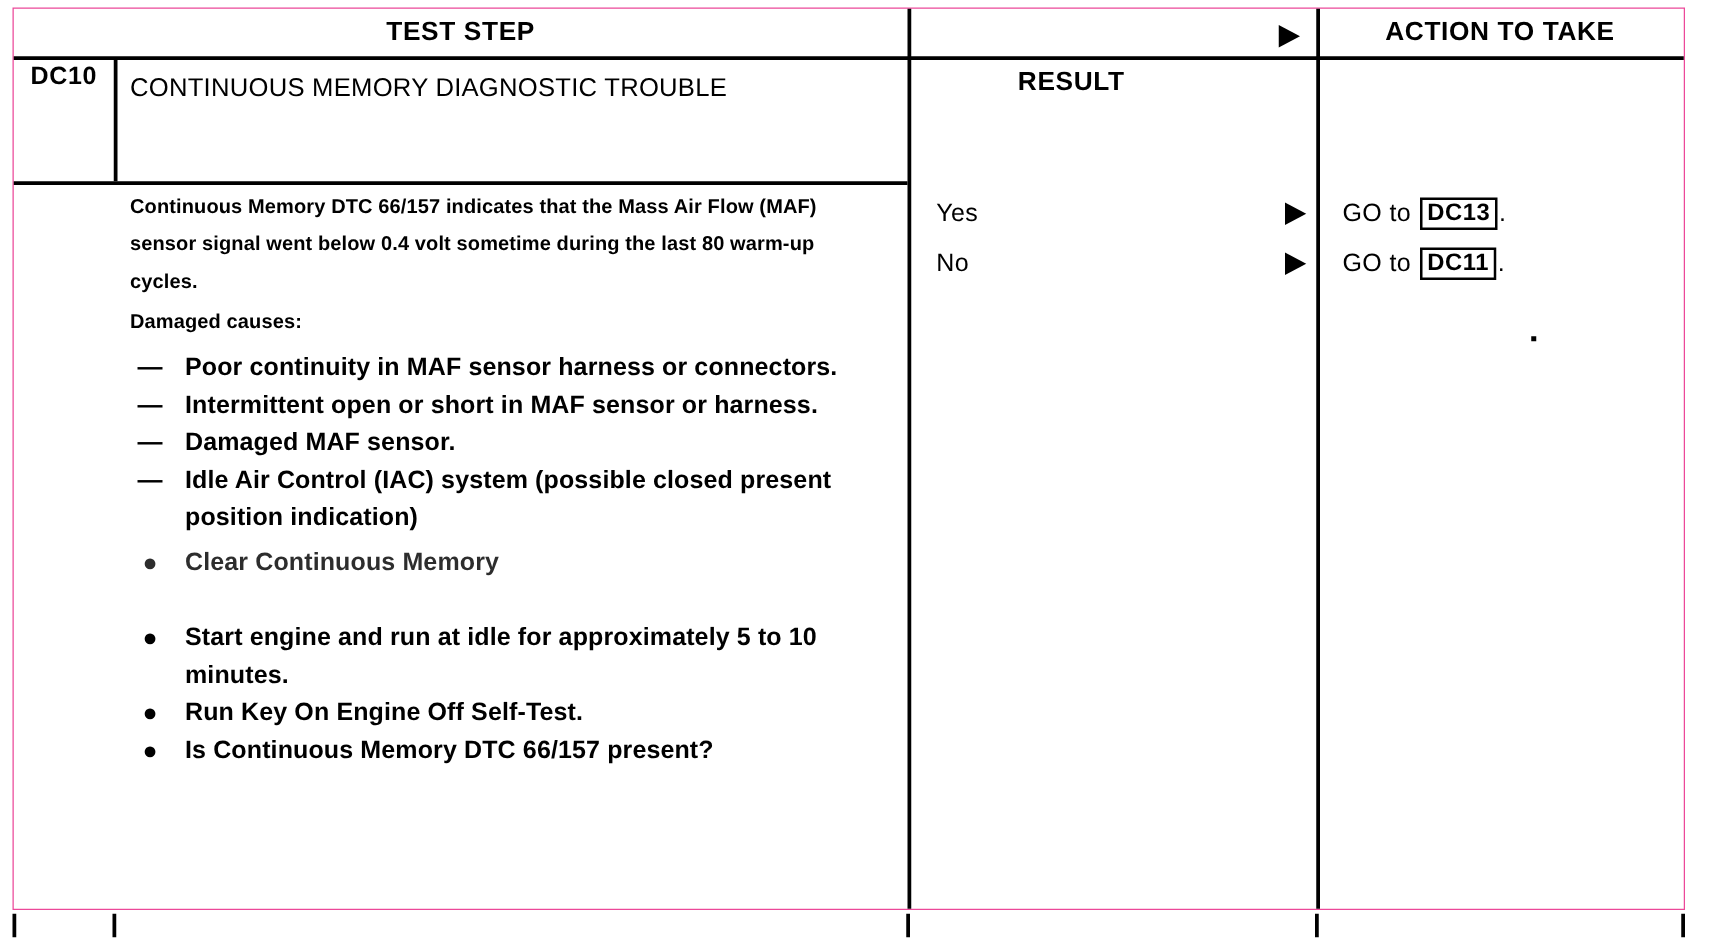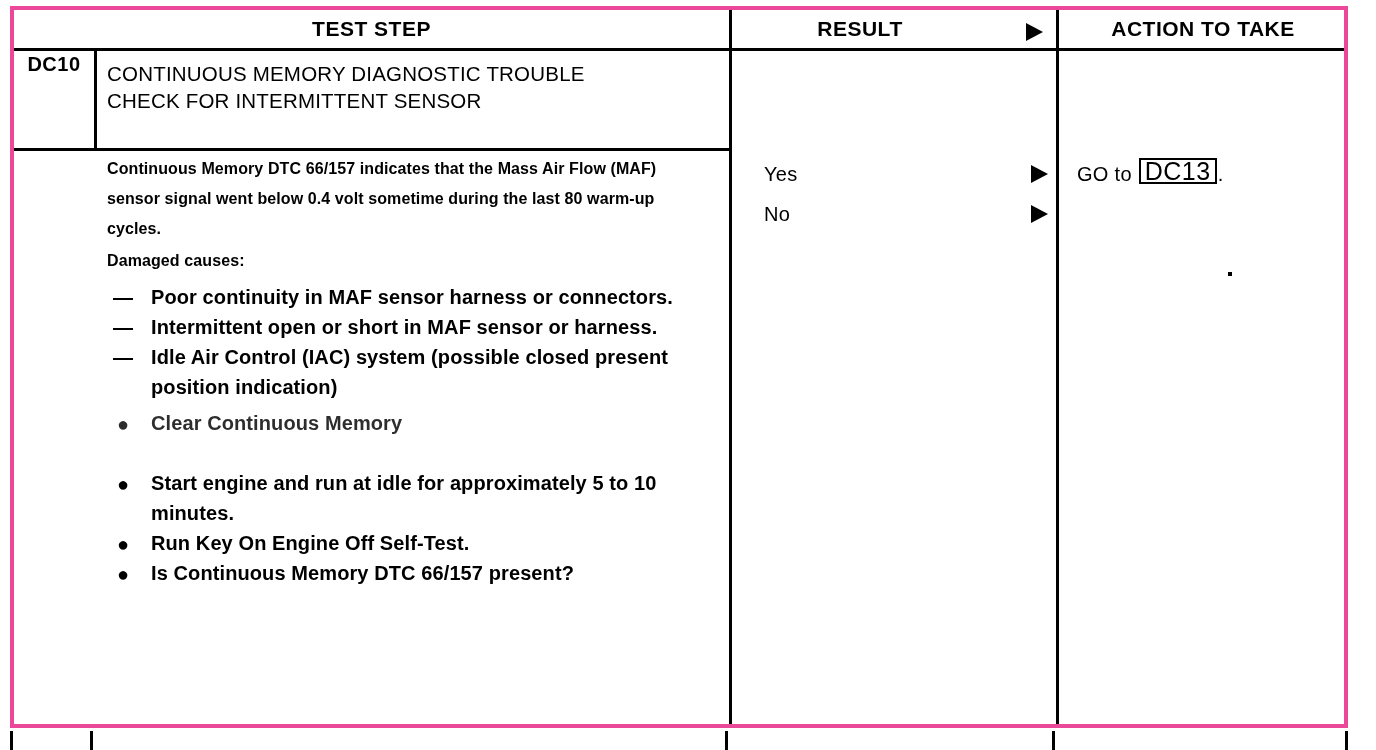--- a/index.html
+++ b/index.html
@@ -24,21 +24,21 @@
     width: 1376px;
     height: 750px;
   }
 
   .table-frame {
     position: absolute;
     left: 10px;
     top: 6px;
     width: 1338px;     
     height: 722px;     
-    border: 4px solid #ec4899;
+    border: 1px solid #ec4899;
     box-sizing: border-box;
     background: #fff;
   }
 
   
   .header-row {
     position: absolute;
     left: 0; top: 0;
     width: 100%;
     height: 41px;      
@@ -50,21 +50,21 @@
     top: 0;
     height: 100%;
     display: flex;
     align-items: center;
     justify-content: center;
     font-weight: bold;
     font-size: 21px;
     letter-spacing: 0.5px;
   }
   .hdr-test   { left: 0px;    width: 715px; }
-  .hdr-result { left: 718px;  width: 256px; }
+  .hdr-result { left: 718px;  width: 256px; margin-top: 40px; }
   .hdr-action { left: 1045px; width: 288px; text-align: right; }
 
   .hdr-sep {
     position: absolute;
     top: 0;
     width: 3px;
     height: 41px;
     background: #000;
   }
   .hdr-sep-1 { left: 715px; }
@@ -190,21 +190,21 @@
     position: absolute;
     left: 718px;
     top: 144px;
     width: 324px;
   }
   .result-line {
     position: relative;
     height: 40px;
     font-size: 20px;
     line-height: 40px;
-    padding-left: 32px;
+    padding-left: 20px;
     letter-spacing: 0.3px;
   }
   .result-line .tri {
     position: absolute;
     right: 8px;
     top: 11px;
     width: 0; height: 0;
     border-top: 9px solid transparent;
     border-bottom: 9px solid transparent;
     border-left: 17px solid #000;
@@ -223,22 +223,22 @@
     line-height: 40px;
     padding-left: 18px;
     white-space: nowrap;
     letter-spacing: 0.3px;
   }
   .boxed {
     display: inline-block;
     border: 2px solid #000;
     padding: 0px 4px;
     margin: 0 1px;
-    font-weight: normal;
-    font-size: 25px;
+    font-weight: bold;
+    font-size: 19px;
     line-height: 22px;
     vertical-align: 1px;
     letter-spacing: 0.5px;
   }
 
   
   .speck {
     position: absolute;
     left: 1214px;
     top: 262px;
@@ -288,38 +288,38 @@
     <div class="col-sep col-sep-result"></div>
     <div class="col-sep col-sep-action"></div>
     <div class="row-sep-title"></div>
 
     <div class="code-cell">
       <span class="code-label">DC10</span>
     </div>
 
     <div class="title-cell">
       <div class="title-line">CONTINUOUS MEMORY DIAGNOSTIC TROUBLE</div>
-      <div class="title-line">CHECK FOR INTERMITTENT SENSOR</div>
     </div>
 
     <div class="body-cell">
       <p class="para">Continuous Memory DTC 66/157 indicates that the Mass Air Flow (MAF) sensor signal went below 0.4 volt sometime during the last 80 warm-up cycles.</p>
       <p class="para tight">Damaged causes:</p>
 
       <ul class="list">
         <li class="li">
           <span class="marker">—</span>
           <span>Poor continuity in MAF sensor harness or connectors.</span>
         </li>
         <li class="li">
           <span class="marker">—</span>
           <span>Intermittent open or short in MAF sensor or harness.</span>
         </li>
         <li class="li">
           <span class="marker">—</span>
+          <span>Damaged MAF sensor.</span>
         </li>
         <li class="li">
           <span class="marker">—</span>
           <span>Idle Air Control (IAC) system (possible closed present position indication)</span>
         </li>
       </ul>
 
       <ul class="list">
         <li class="li faded">
           <span class="marker dot">●</span>
@@ -349,20 +349,24 @@
         <span>No</span>
         <span class="tri"></span>
       </div>
     </div>
 
     <div class="action-cell">
       <div class="action-line">
         <span>GO to</span>
         <span class="boxed">DC13</span><span>.</span>
       </div>
+      <div class="action-line">
+        <span>GO to</span>
+        <span class="boxed">DC11</span><span>.</span>
+      </div>
     </div>
 
     <div class="speck"></div>
 
   </div>
 
   <div class="next-row-stub">
     <div class="v nv-0"></div>
     <div class="v nv-1"></div>
     <div class="v nv-2"></div>

